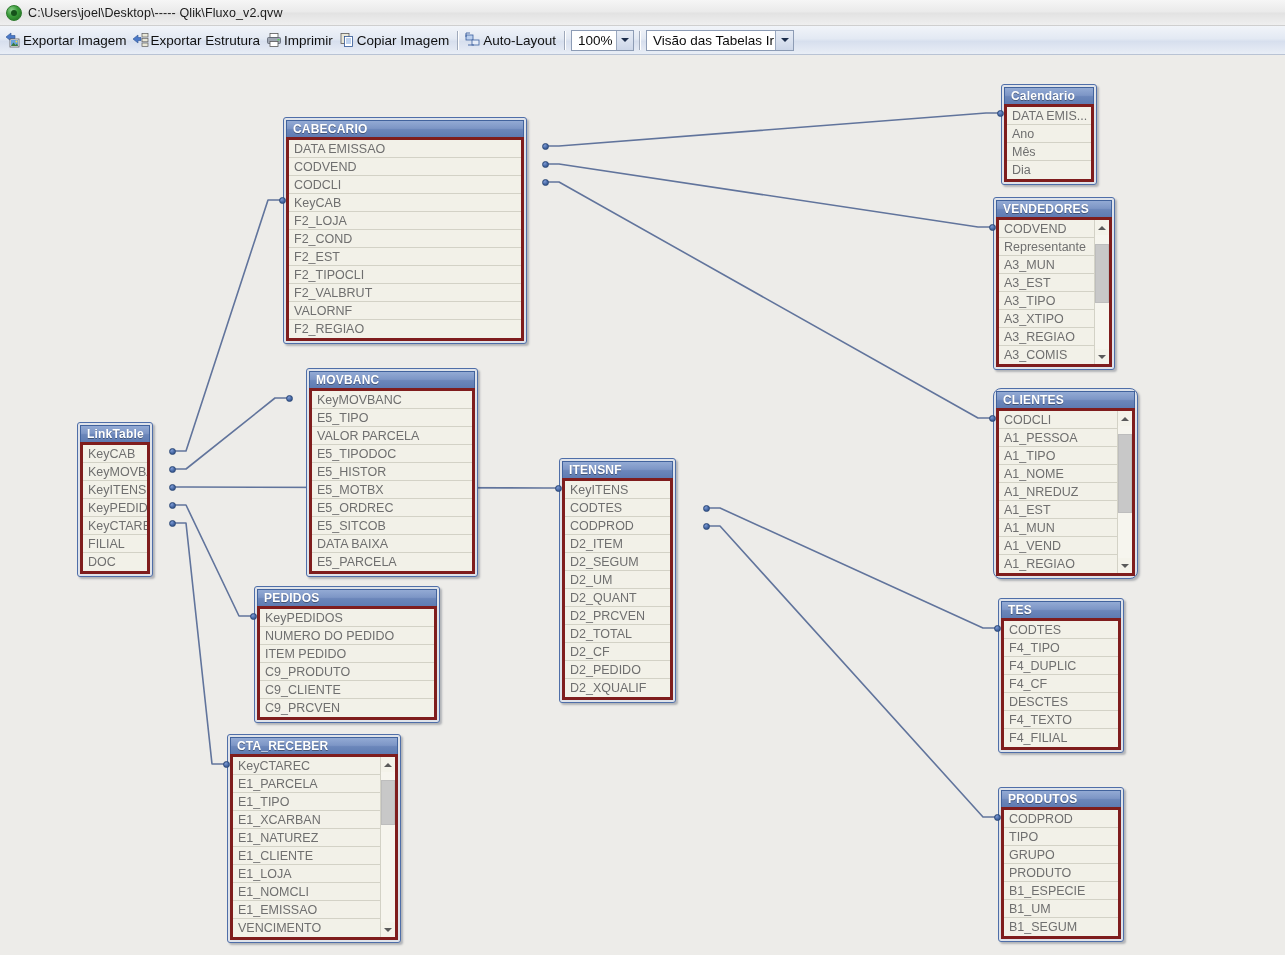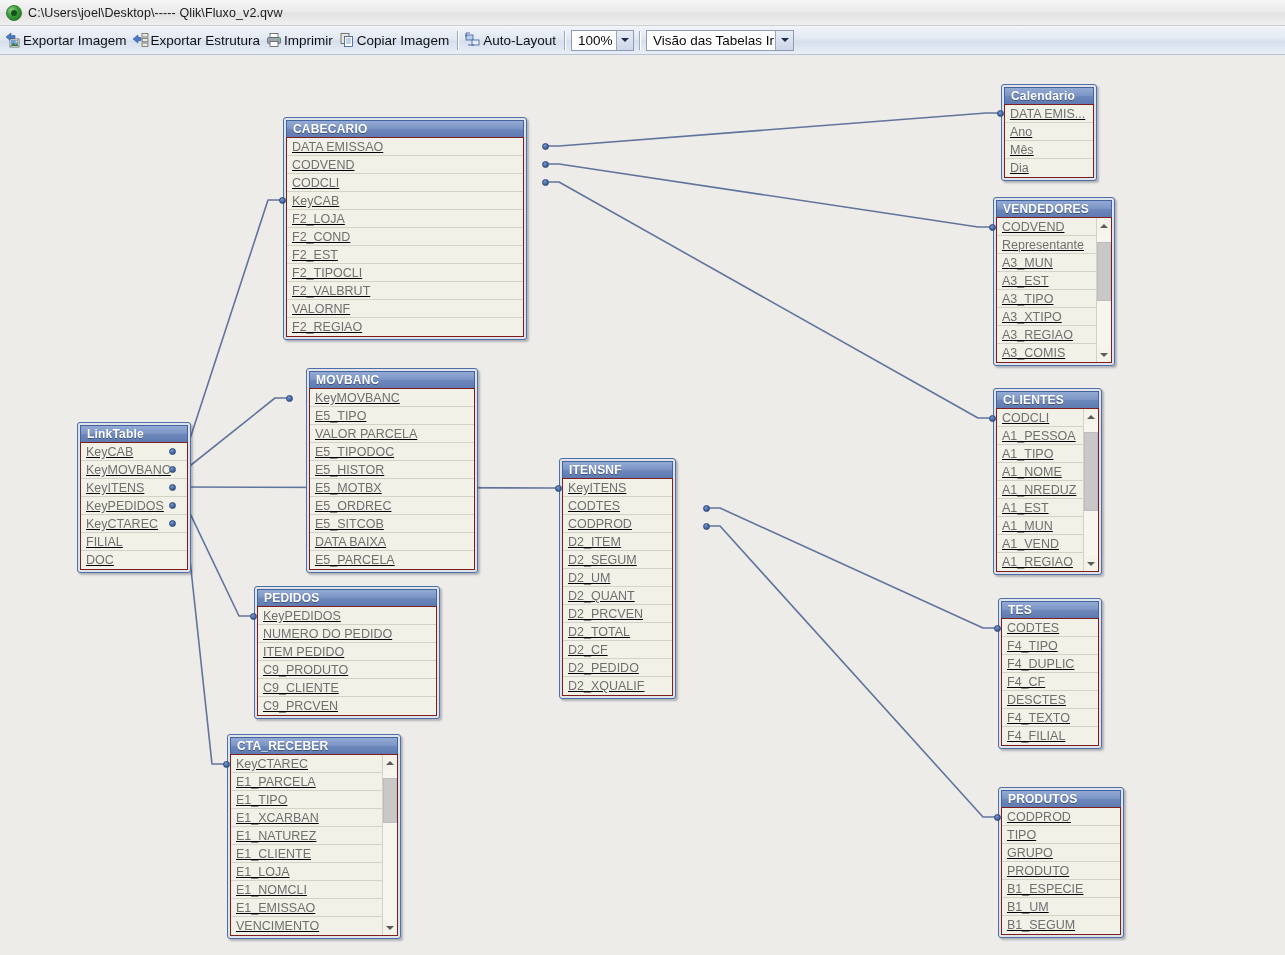--- a/index.html
+++ b/index.html
@@ -151,25 +151,24 @@
     padding-left: 6px;
     letter-spacing: 0.2px;
     border: 1px solid #42639d;
     border-bottom: none;
     box-sizing: border-box;
     text-shadow: 0 1px 0 rgba(0,0,0,0.35);
     overflow: hidden;
     white-space: nowrap;
   }
   .tbl-body {
-    border: 1px solid #7f1d1d;
+    border: 3px solid #7f1d1d;
     background: #f2f1e8;
     display: flex;
     box-sizing: border-box;
-    text-decoration: underline;
   }
   .fields { flex: 1 1 auto; min-width: 0; }
   .fld {
     height: 18px;
     line-height: 18px;
     padding-left: 5px;
     color: #6f6f6f;
     background: #f2f1e8;
     border-bottom: 1px solid #d3d2c6;
     box-sizing: border-box;
@@ -380,21 +379,21 @@
             </div>
             <div class="sb-track">
               <div class="sb-thumb" style="top: 8%; height: 52%;"></div>
             </div>
             <div class="sb-arrow sb-dn">
               <i></i>
             </div>
           </div>
         </div>
       </div>
-      <div class="tbl" style="left: 993px; top: 333px; width: 109px;">
+      <div class="tbl" style="left: 993px; top: 333px; width: 145px; border-radius: 8px;">
         <div class="tbl-hd">CLIENTES</div>
         <div class="tbl-body">
           <div class="fields">
             <div class="fld">CODCLI</div>
             <div class="fld">A1_PESSOA</div>
             <div class="fld">A1_TIPO</div>
             <div class="fld">A1_NOME</div>
             <div class="fld">A1_NREDUZ</div>
             <div class="fld">A1_EST</div>
             <div class="fld">A1_MUN</div>
@@ -407,21 +406,21 @@
             </div>
             <div class="sb-track">
               <div class="sb-thumb" style="top: 6%; height: 60%;"></div>
             </div>
             <div class="sb-arrow sb-dn">
               <i></i>
             </div>
           </div>
         </div>
       </div>
-      <div class="tbl" style="left: 998px; top: 543px; width: 104px;">
+      <div class="tbl" style="left: 998px; top: 543px; width: 126px;">
         <div class="tbl-hd">TES</div>
         <div class="tbl-body">
           <div class="fields">
             <div class="fld">CODTES</div>
             <div class="fld">F4_TIPO</div>
             <div class="fld">F4_DUPLIC</div>
             <div class="fld">F4_CF</div>
             <div class="fld">DESCTES</div>
             <div class="fld">F4_TEXTO</div>
             <div class="fld">F4_FILIAL</div>
@@ -435,21 +434,21 @@
             <div class="fld">CODPROD</div>
             <div class="fld">TIPO</div>
             <div class="fld">GRUPO</div>
             <div class="fld">PRODUTO</div>
             <div class="fld">B1_ESPECIE</div>
             <div class="fld">B1_UM</div>
             <div class="fld">B1_SEGUM</div>
           </div>
         </div>
       </div>
-      <div class="tbl" style="left: 77px; top: 367px; width: 114px;">
+      <div class="tbl" style="left: 77px; top: 367px; width: 76px;">
         <div class="tbl-hd">LinkTable</div>
         <div class="tbl-body">
           <div class="fields">
             <div class="fld">KeyCAB</div>
             <div class="fld">KeyMOVBANC</div>
             <div class="fld">KeyITENS</div>
             <div class="fld">KeyPEDIDOS</div>
             <div class="fld">KeyCTAREC</div>
             <div class="fld">FILIAL</div>
             <div class="fld">DOC</div>

